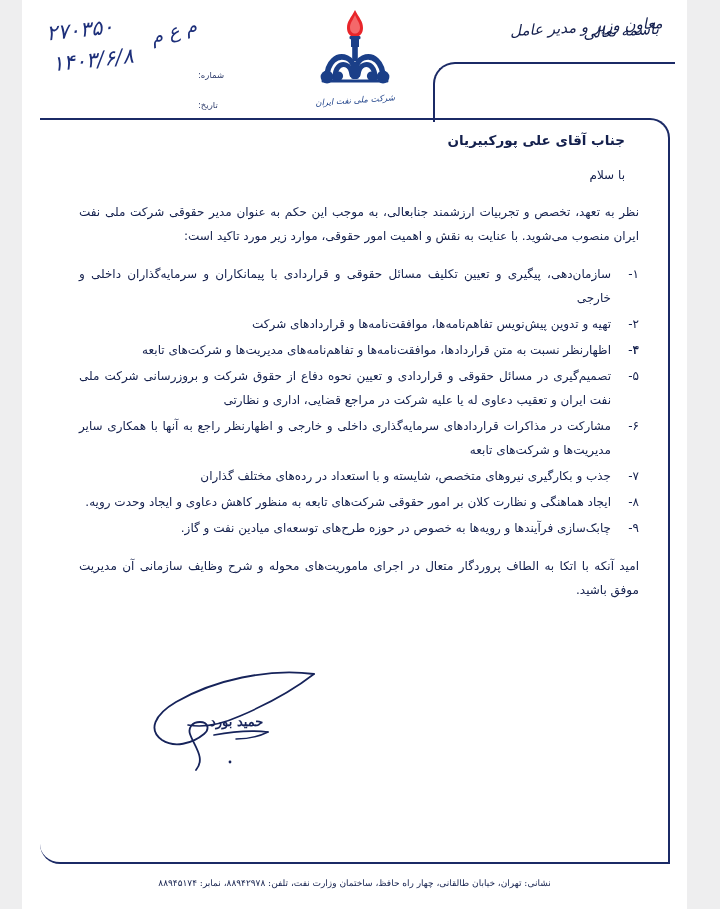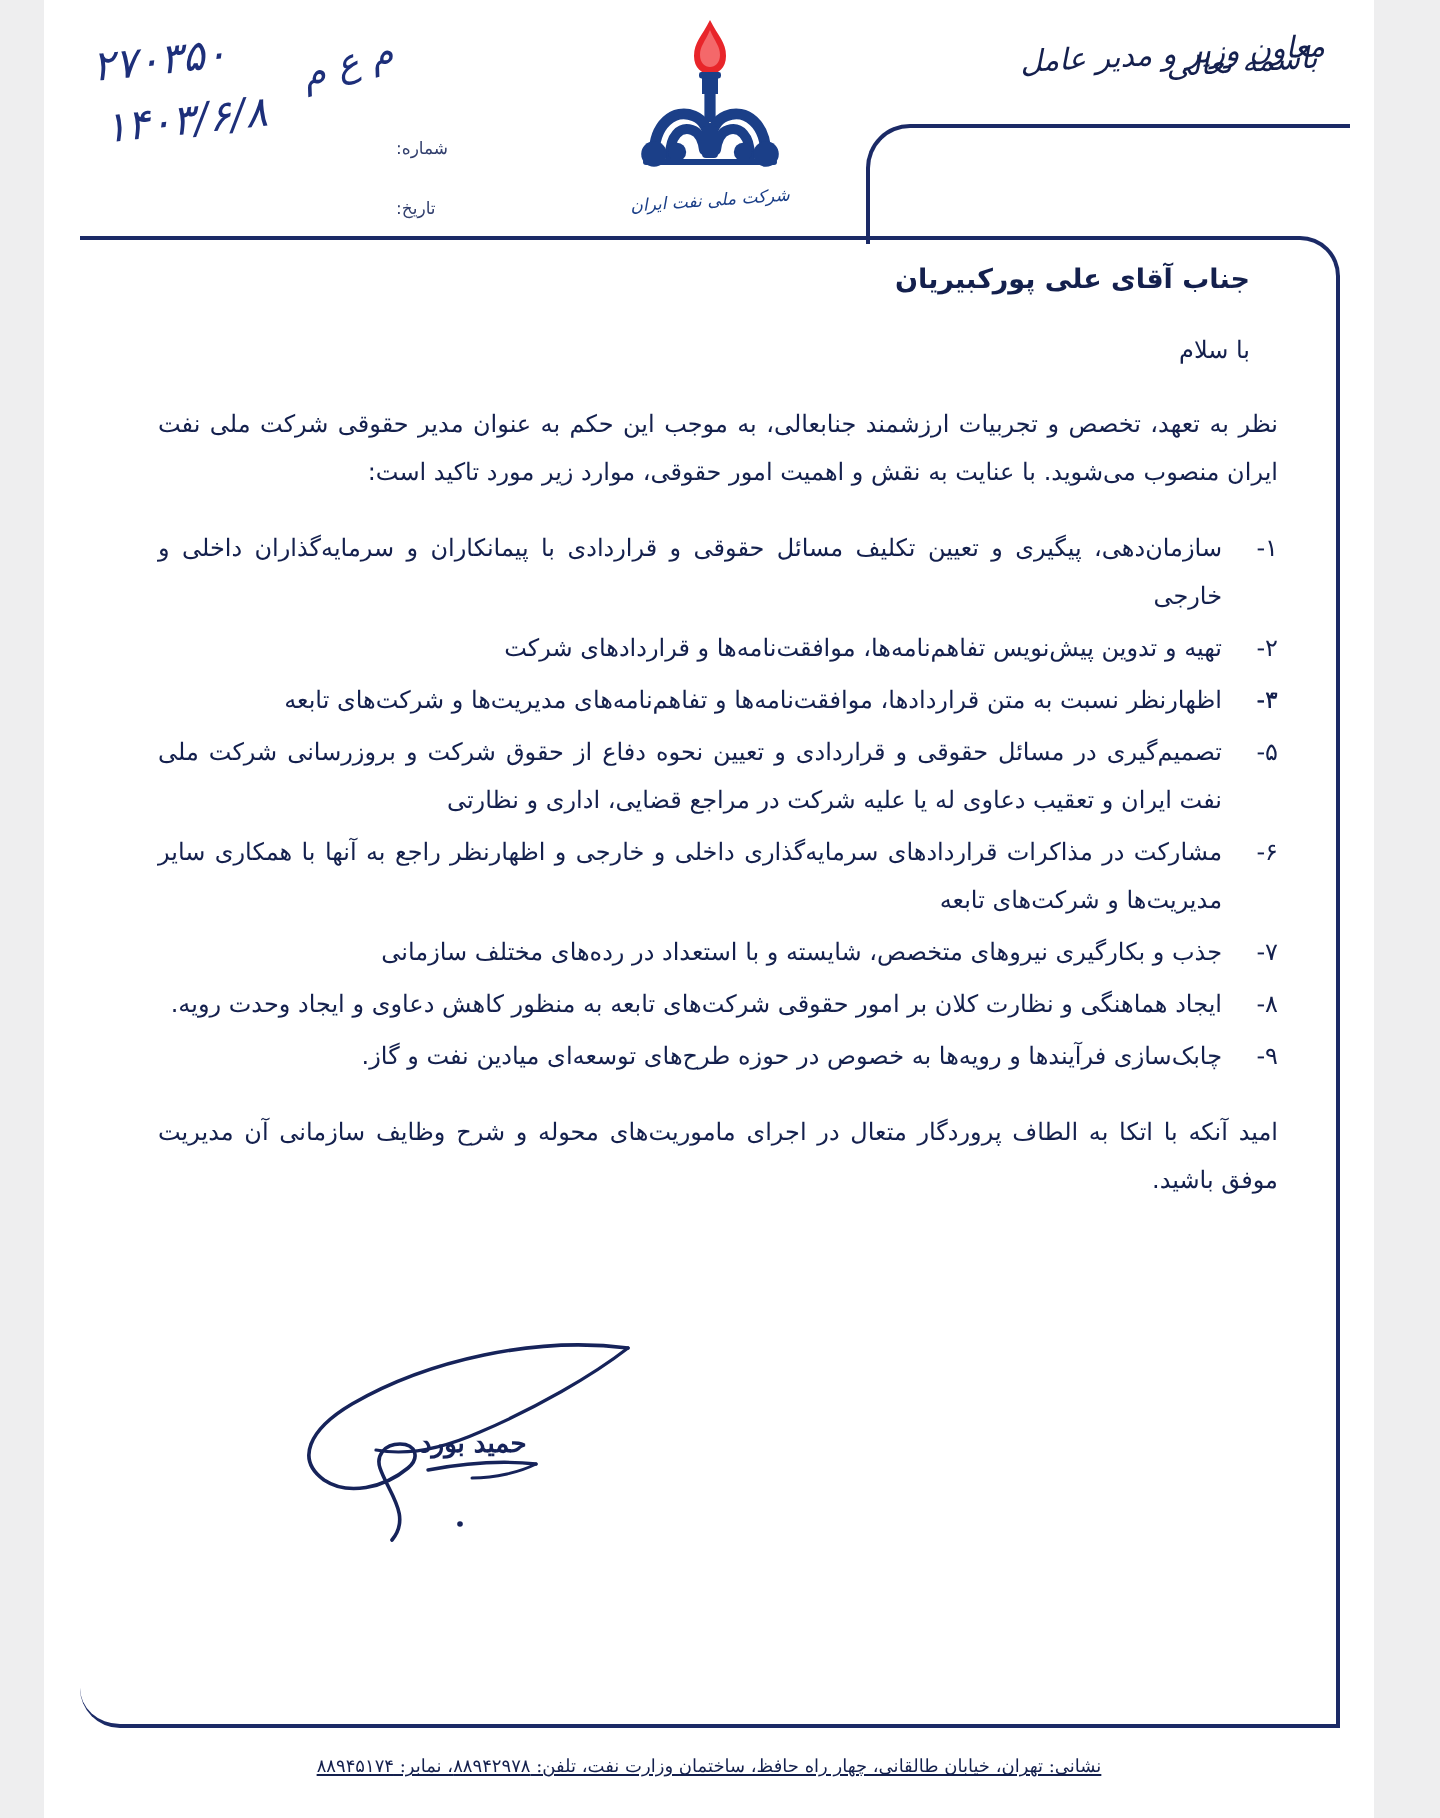--- a/index.html
+++ b/index.html
@@ -238,21 +238,20 @@
   .footer {
     position: absolute;
     top: 878px;
     left: 0;
     width: 665px;
     text-align: center;
     font-size: 9px;
     color: #14204d;
     font-family: "DejaVu Serif", "Liberation Serif", serif;
     letter-spacing: 0.2px;
-    text-decoration: underline;
   }
 </style>
 </head>
 <body>
 
 <div id="page">
 
   <div class="header">
 
     <div class="basmala">باسمه تعالی</div>
@@ -324,21 +323,21 @@
       <li>
         <span class="num">۵-</span>
         <span>تصمیم‌گیری در مسائل حقوقی و قراردادی و تعیین نحوه دفاع از حقوق شرکت و بروزرسانی شرکت ملی نفت ایران و تعقیب دعاوی له یا علیه شرکت در مراجع قضایی، اداری و نظارتی</span>
       </li>
       <li>
         <span class="num">۶-</span>
         <span>مشارکت در مذاکرات قراردادهای سرمایه‌گذاری داخلی و خارجی و اظهارنظر راجع به آنها با همکاری سایر مدیریت‌ها و شرکت‌های تابعه</span>
       </li>
       <li class="short">
         <span class="num">۷-</span>
-        <span>جذب و بکارگیری نیروهای متخصص، شایسته و با استعداد در رده‌های مختلف سازمانی</span>
+        <span>جذب و بکارگیری نیروهای متخصص، شایسته و با استعداد در رده‌های مختلف گذاران</span>
       </li>
       <li>
         <span class="num">۸-</span>
         <span>ایجاد هماهنگی و نظارت کلان بر امور حقوقی شرکت‌های تابعه به منظور کاهش دعاوی و ایجاد وحدت رویه.</span>
       </li>
       <li class="short">
         <span class="num">۹-</span>
         <span>چابک‌سازی فرآیندها و رویه‌ها به خصوص در حوزه طرح‌های توسعه‌ای میادین نفت و گاز.</span>
       </li>
     </ol>

